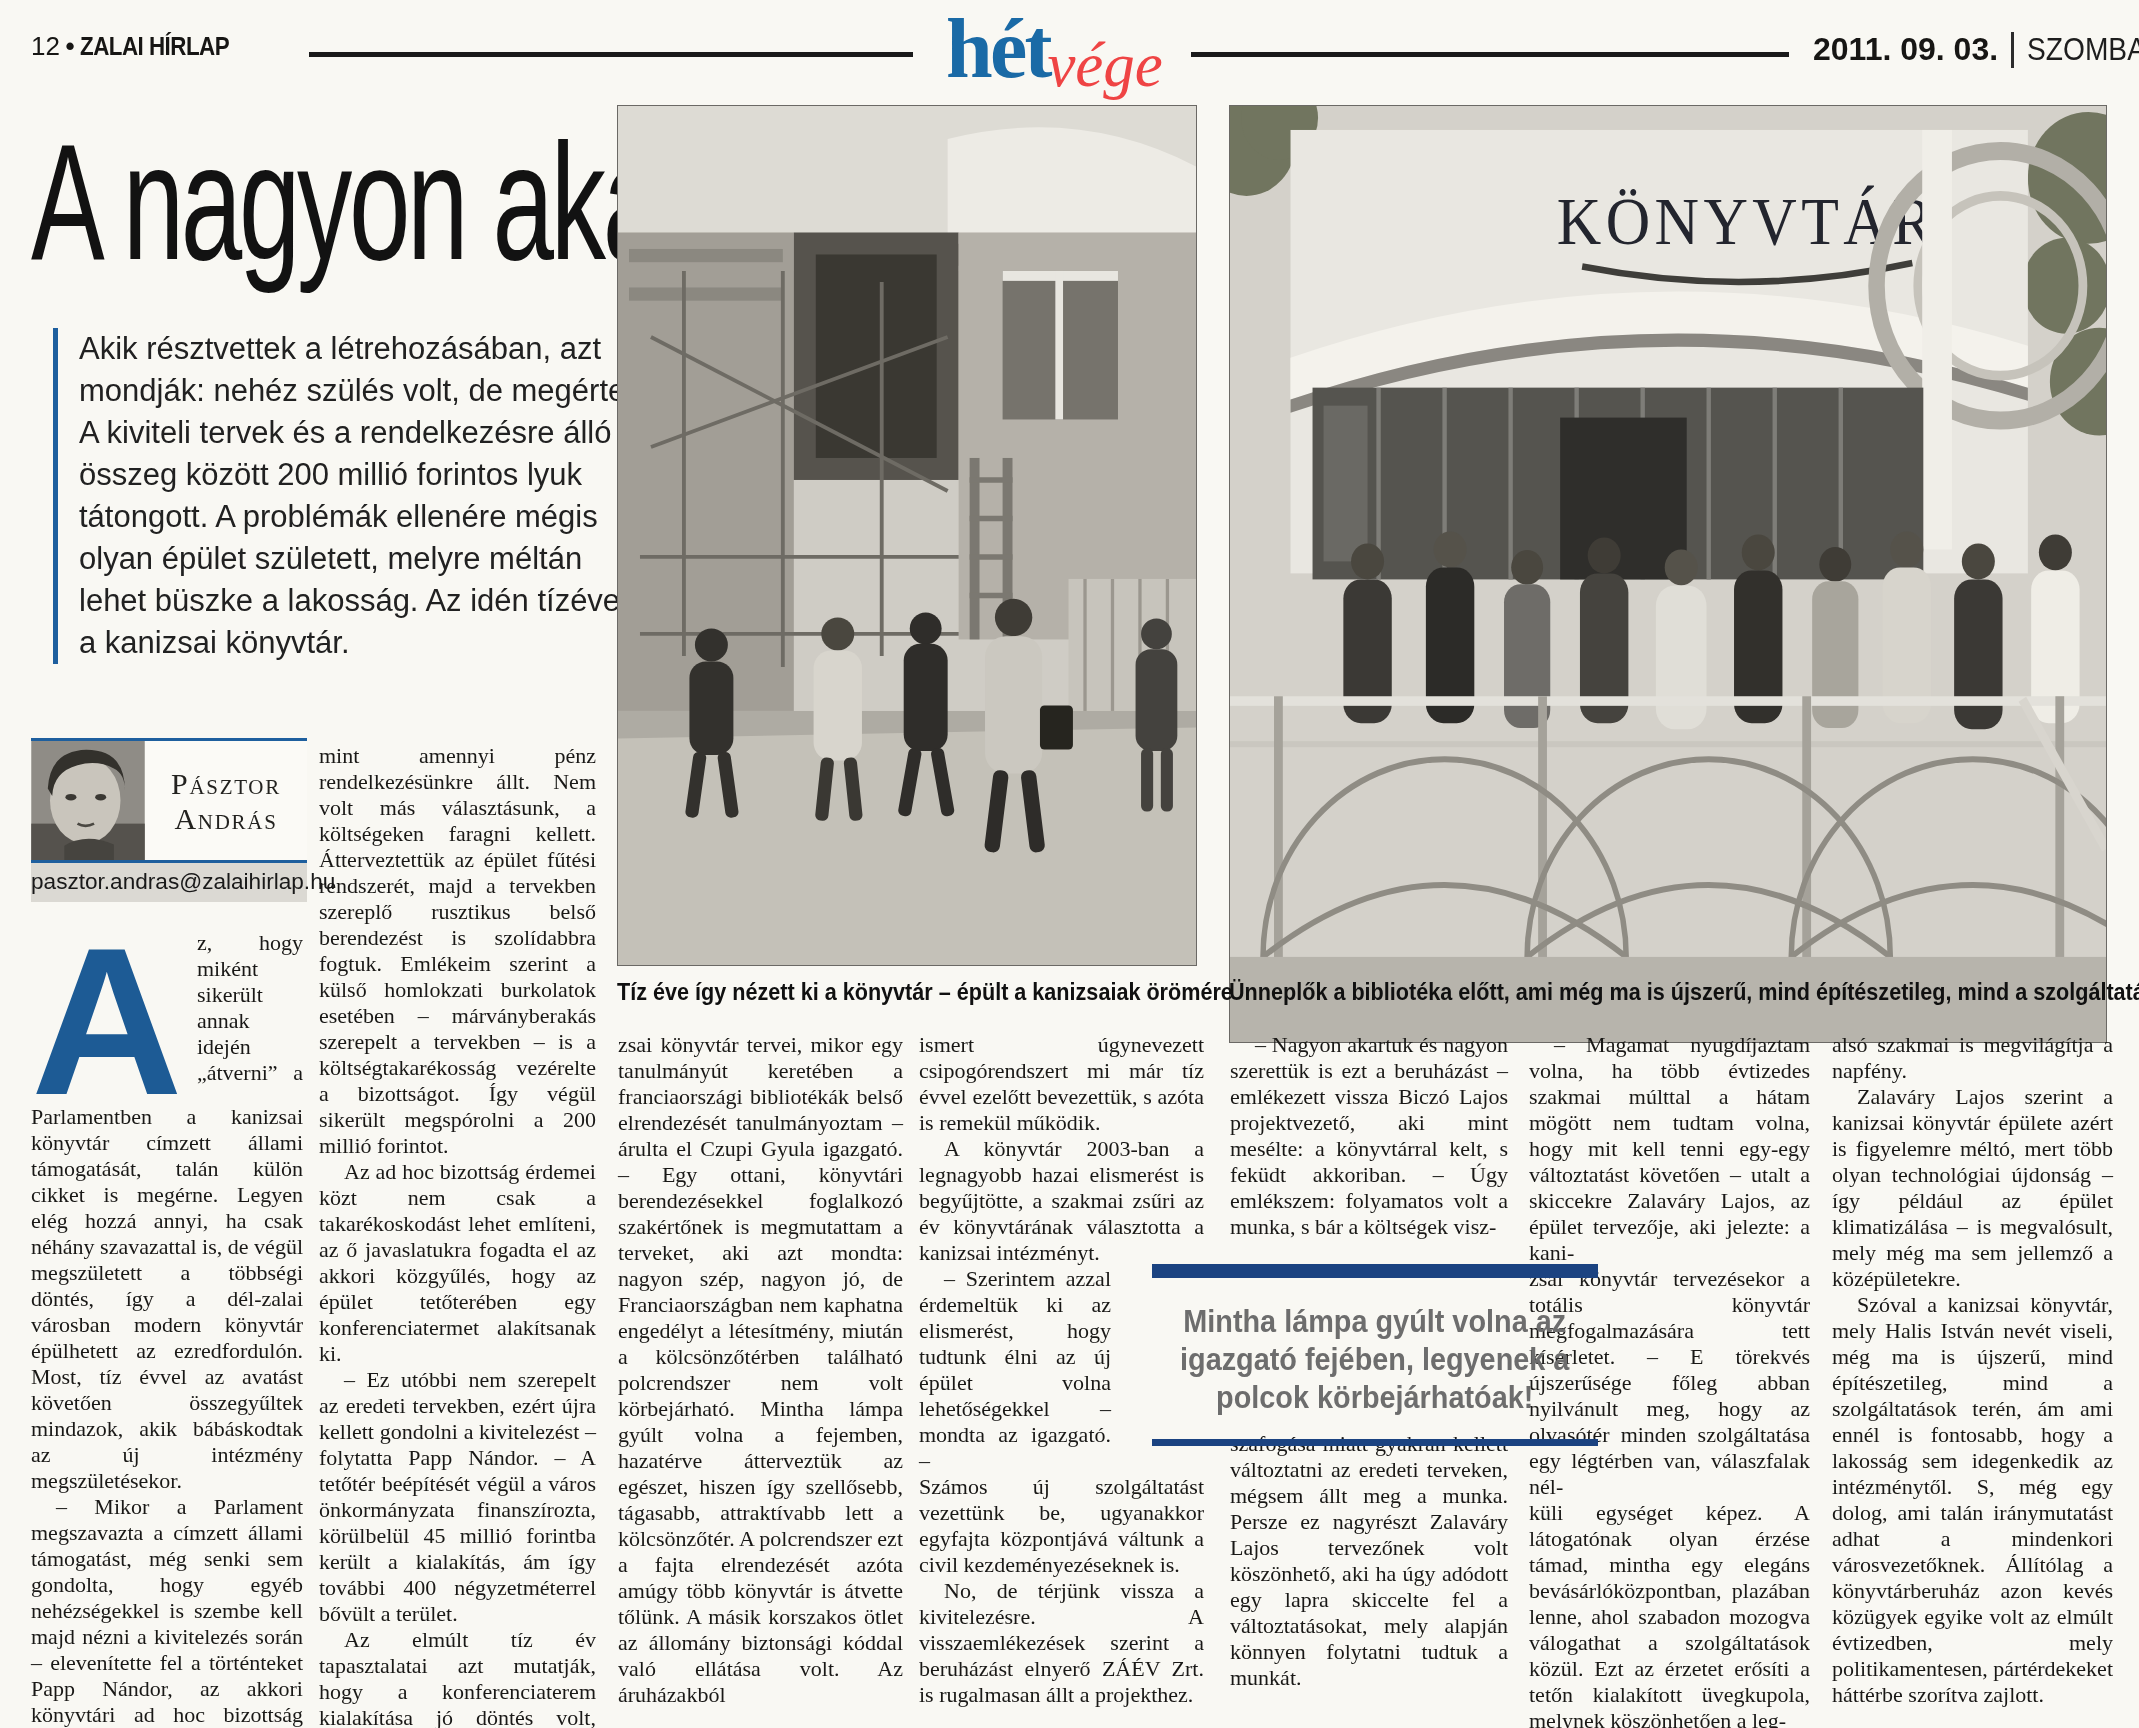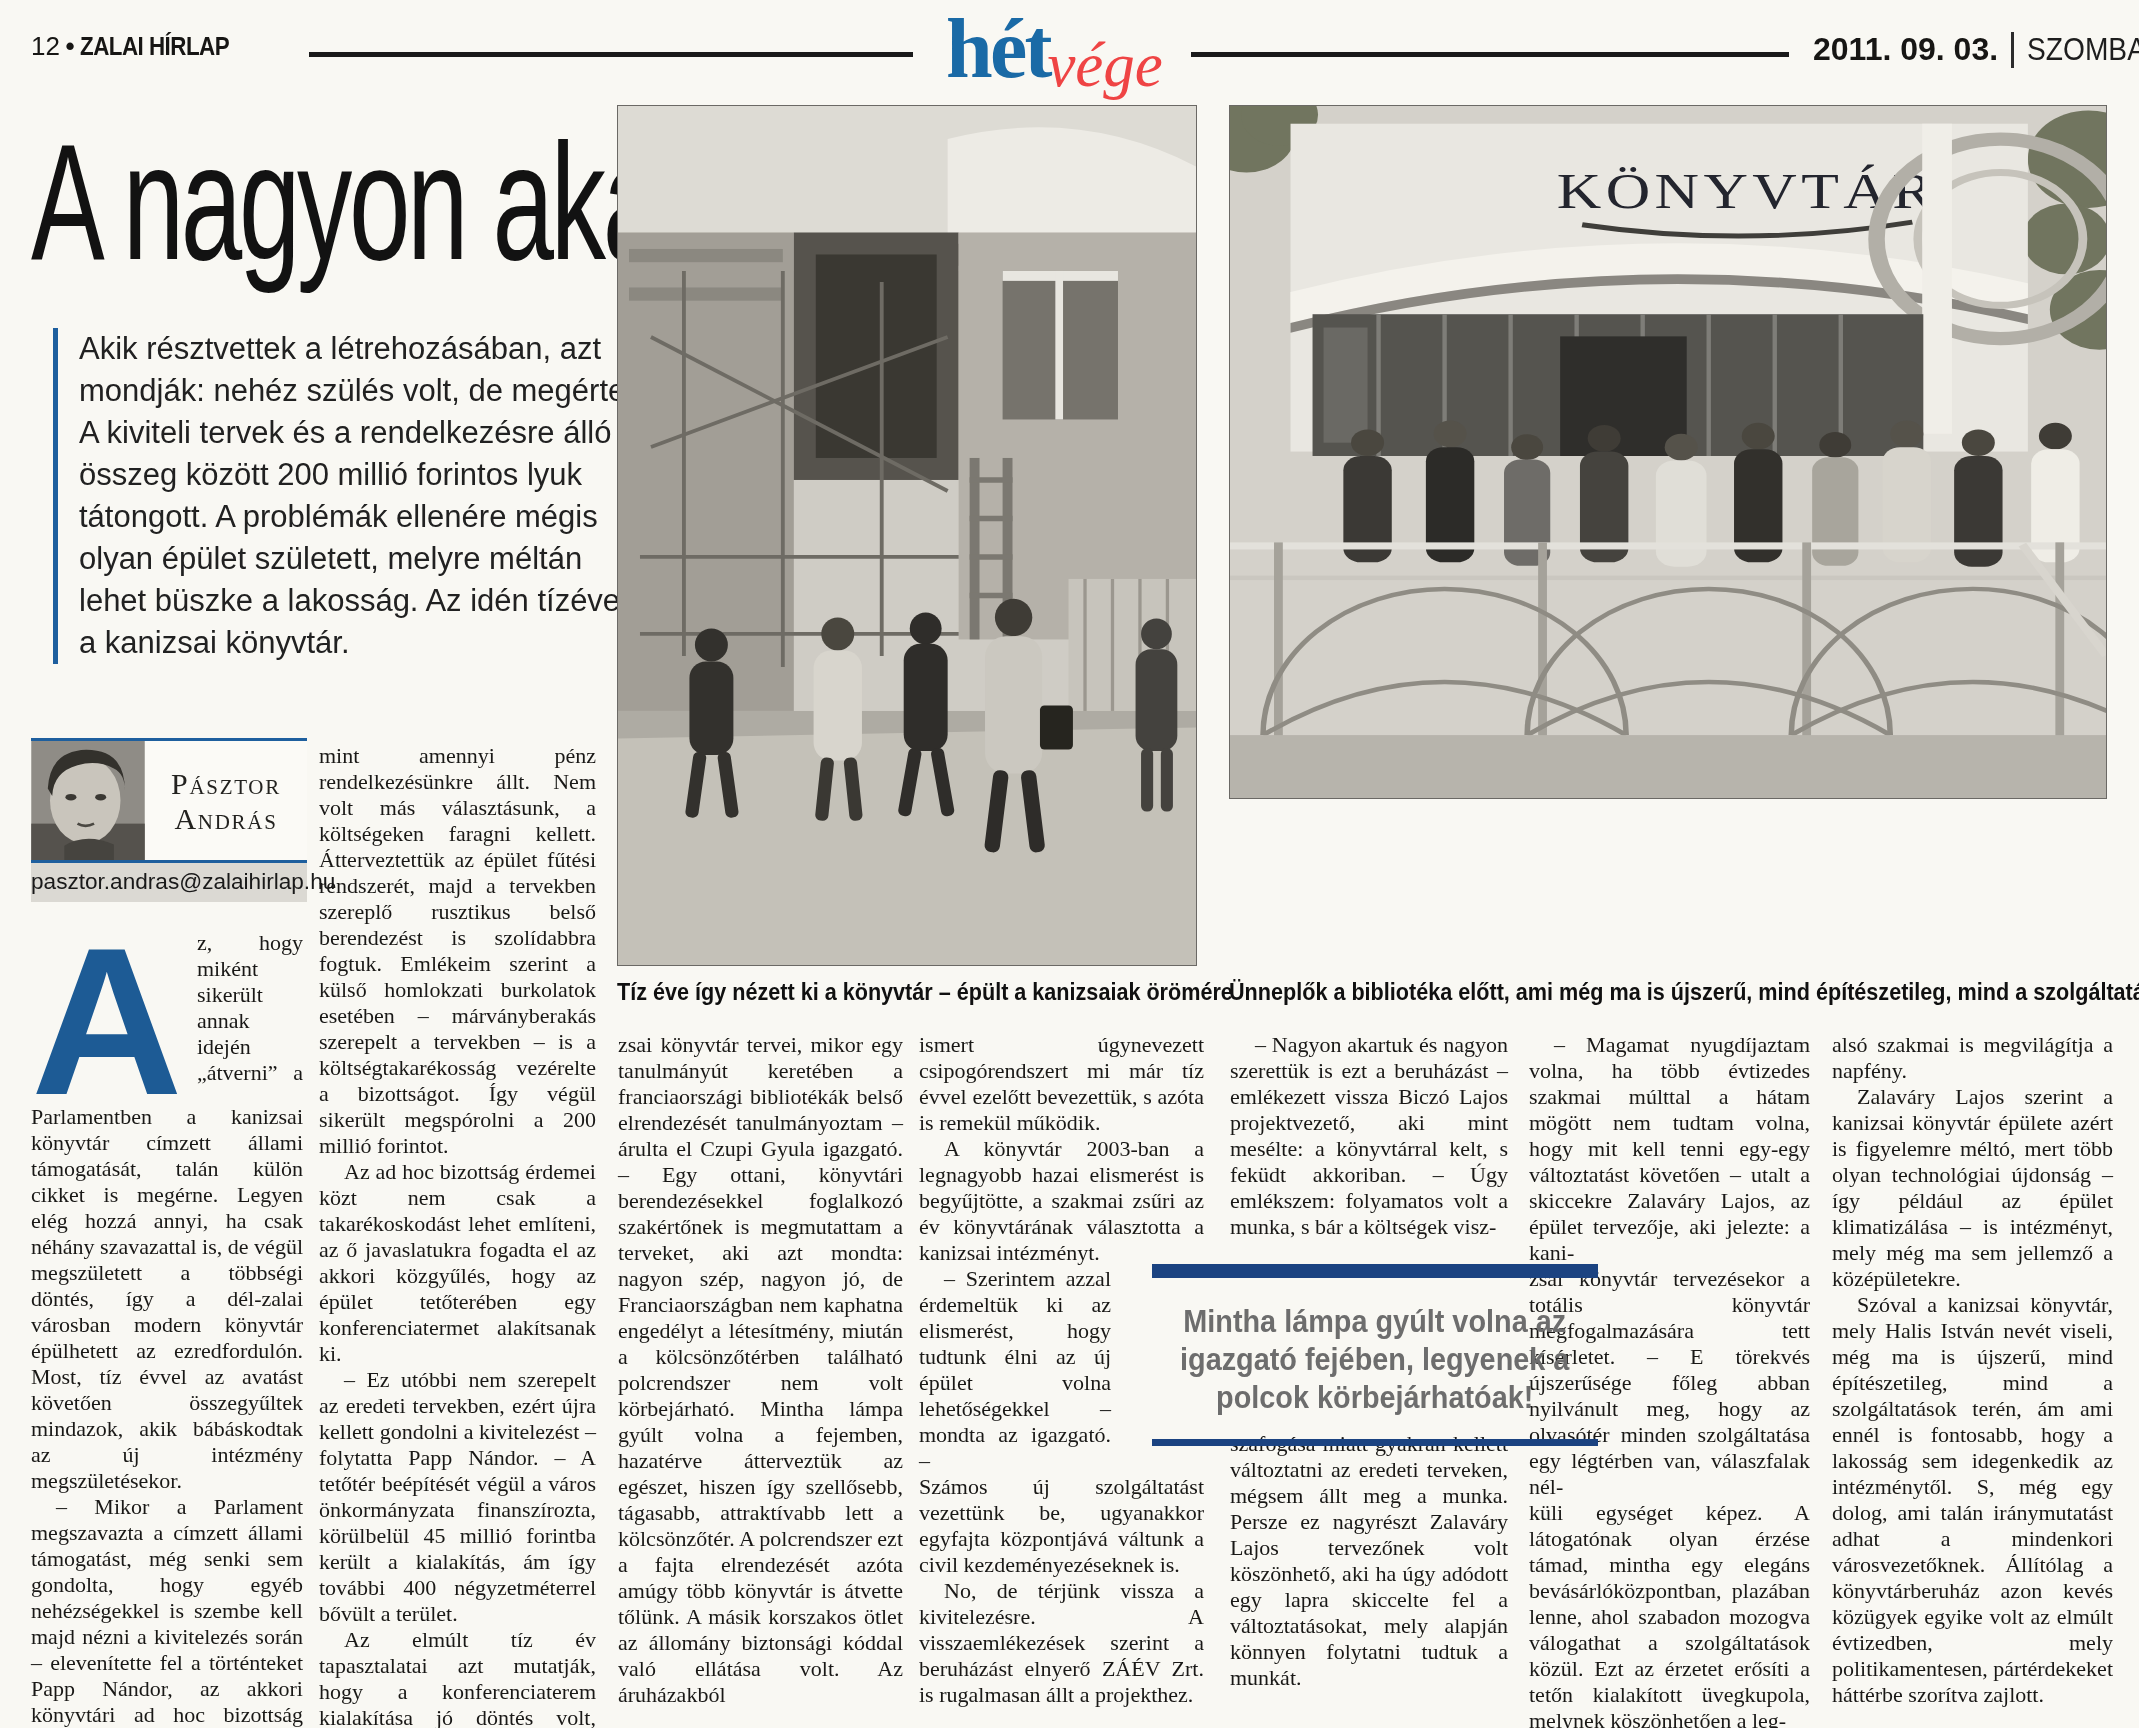--- a/index.html
+++ b/index.html
@@ -32,21 +32,21 @@
   .author{position:absolute;left:31px;top:738px;width:276px;border-top:3.9px solid #1e5f9e;background:#fbfaf6;}
   .author-row{display:flex;height:119px;}
   .author-photo{width:114px;height:119px;flex:0 0 auto;}
   .author-name{flex:1;display:flex;flex-direction:column;align-items:center;justify-content:center;
                font-variant:small-caps;font-size:30px;line-height:35px;letter-spacing:1.7px;color:#23221f;}
   .author-email{border-top:3.3px solid #1e5f9e;background:#dbd9d3;font-family:"Liberation Sans",sans-serif;
                 font-size:22.6px;text-align:center;padding:5.5px 0 7.7px;color:#191919;}
 
   
   .photo1{position:absolute;left:617px;top:105px;width:580px;height:861px;border:1.1px solid #6b6965;box-sizing:border-box;}
-  .photo2{position:absolute;left:1229px;top:105px;width:878px;height:694px;border:1.1px solid #6b6965;box-sizing:border-box;}
+  .photo2{position:absolute;left:1229px;top:105px;width:878px;height:938px;border:1.1px solid #6b6965;box-sizing:border-box;}
   .photo1 svg,.photo2 svg{display:block;width:100%;height:100%;}
   .caption{position:absolute;font-family:"Liberation Sans",sans-serif;font-weight:700;font-size:24px;color:#101010;white-space:nowrap;}
   .caption .inner{display:inline-block;transform:scaleX(.9);transform-origin:left;}
   .caption1{left:617px;top:978px;}
   .caption2{left:1229px;top:978px;}
 
   
   .col{position:absolute;font-size:22px;line-height:26px;text-align:justify;color:#191816;}
   .col p{margin:0;text-indent:25px;}
   .col p.flush{text-indent:0;}
@@ -334,21 +334,21 @@
   </div>
 
   <div class="col c6">
     <p>– Magamat nyugdíjaztam volna, ha több évtizedes szakmai múlttal a hátam mögött nem tudtam volna, hogy mit kell tenni egy-egy változtatást követően – utalt a skiccekre Zalaváry Lajos, az épület tervezője, aki jelezte: a kani-</p>
     <p class="flush indent-left">zsai könyvtár tervezésekor a totális könyvtár megfogalmazására tett kísérletet. – E törekvés újszerűsége főleg abban nyilvánult meg, hogy az olvasótér minden szolgáltatása egy légtérben van, válaszfalak nél-</p>
     <p class="flush">küli egységet képez. A látogatónak olyan érzése támad, mintha egy elegáns bevásárlóközpontban, plazában lenne, ahol szabadon mozogva válogathat a szolgáltatások közül. Ezt az érzetet erősíti a tetőn kialakított üvegkupola, melynek köszönhetően a leg-</p>
   </div>
 
   <div class="col c7">
     <p class="flush">alsó szakmai is megvilágítja a napfény.</p>
-    <p>Zalaváry Lajos szerint a kanizsai könyvtár épülete azért is figyelemre méltó, mert több olyan technológiai újdonság – így például az épület klimatizálása – is intézményt, mely még ma sem jellemző a középületekre.</p>
+    <p>Zalaváry Lajos szerint a kanizsai könyvtár épülete azért is figyelemre méltó, mert több olyan technológiai újdonság – így például az épület klimatizálása – is megvalósult, mely még ma sem jellemző a középületekre.</p>
     <p>Szóval a kanizsai könyvtár, mely Halis István nevét viseli, még ma is újszerű, mind építészetileg, mind a szolgáltatások terén, ám ami ennél is fontosabb, hogy a lakosság sem idegenkedik az intézménytől. S, még egy dolog, ami talán iránymutatást adhat a mindenkori városvezetőknek. Állítólag a könyvtárberuház azon kevés közügyek egyike volt az elmúlt évtizedben, mely politikamentesen, pártérdekeket háttérbe szorítva zajlott.</p>
   </div>
 
   <div class="pullquote">
     <div class="pq-bar-top"></div>
     <div class="pq-text"><span class="inner">Mintha lámpa gyúlt volna az igazgató fejében, legyenek a polcok körbejárhatóak!</span></div>
     <div class="pq-bar-bot"></div>
   </div>
 
 </div>

